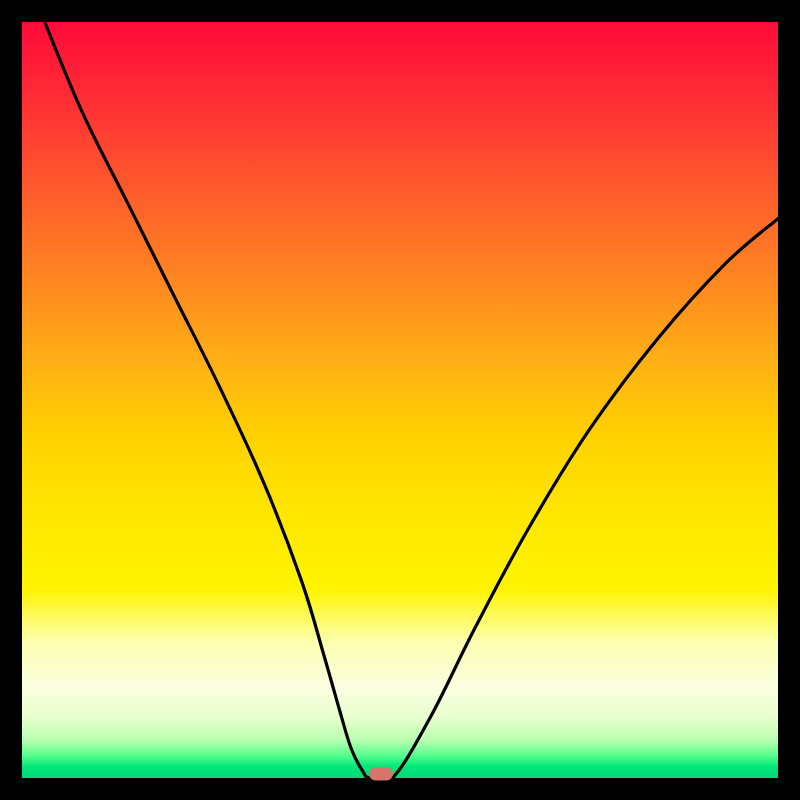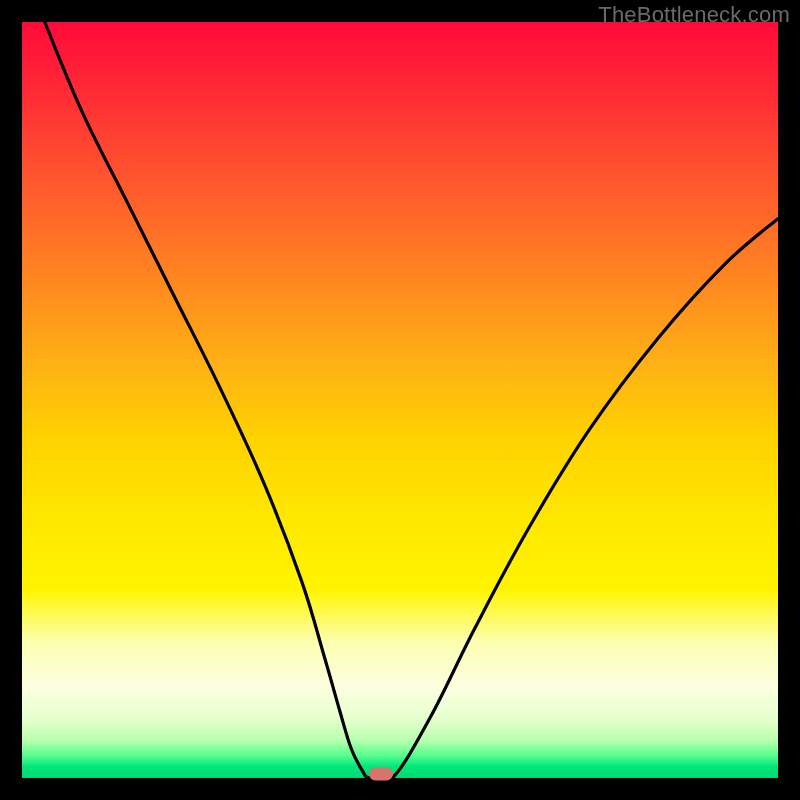--- a/index.html
+++ b/index.html
@@ -64,21 +64,20 @@
     height: 13px;
     background: #d9746c;
     border-radius: 7px;
     transform: translate(-50%, -50%);
   }
 </style>
 </head>
 <body>
 
 <div class="frame">
-  <div class="watermark">TheBottleneck.com</div>
 
   <div class="plot">
     <svg class="curve" viewBox="0 0 756 756" preserveAspectRatio="none">
       <path id="curve-path" fill="none" stroke="#000" stroke-width="3.2" stroke-linecap="round" stroke-linejoin="round" d="M 22.7 0.0 C 29.5 16.3, 45.5 58.1, 60.5 90.7 C 75.4 123.4, 89.5 148.8, 105.8 181.4 C 122.2 214.1, 134.9 239.5, 151.2 272.2 C 167.5 304.8, 180.2 328.9, 196.6 362.9 C 212.9 396.9, 227.0 425.8, 241.9 461.2 C 256.9 496.5, 268.8 528.1, 279.7 559.4 C 290.6 590.7, 295.6 611.9, 302.4 635.0 C 309.2 658.2, 312.8 671.6, 317.5 688.0 C 322.3 704.3, 324.8 714.9, 328.9 725.8 C 332.9 736.6, 336.8 743.0, 340.2 748.4 C 343.6 753.9, 342.3 754.6, 347.8 756.0 C 353.2 757.4, 359.6 766.9, 370.4 756.0 C 381.3 745.1, 393.3 722.7, 408.2 695.5 C 423.2 668.3, 435.9 638.8, 453.6 604.8 C 471.3 570.8, 486.1 541.9, 506.5 506.5 C 526.9 471.1, 543.9 442.3, 567.0 408.2 C 590.1 374.2, 610.5 347.5, 635.0 317.5 C 659.5 287.6, 681.3 263.7, 703.1 241.9 C 724.9 220.1, 746.5 204.7, 756.0 196.6"></path>
     </svg>
     <div id="marker" class="marker" style="left: 359.1px; top: 752.22px;"></div>
   </div>
 </div>
 
 </body></html>

